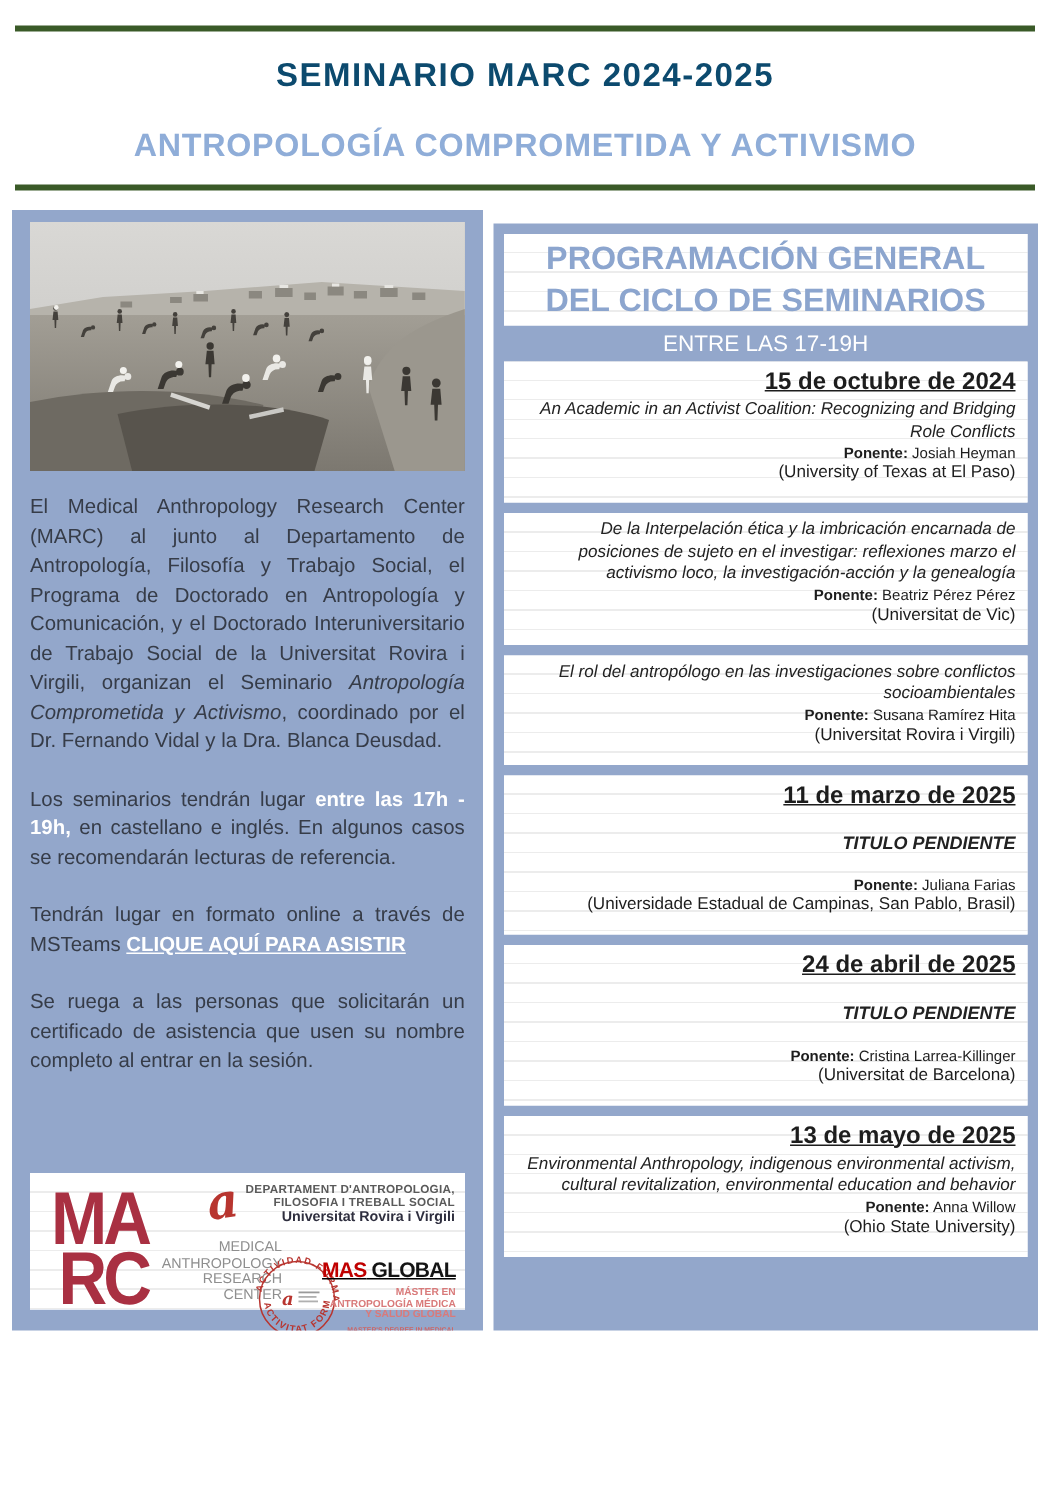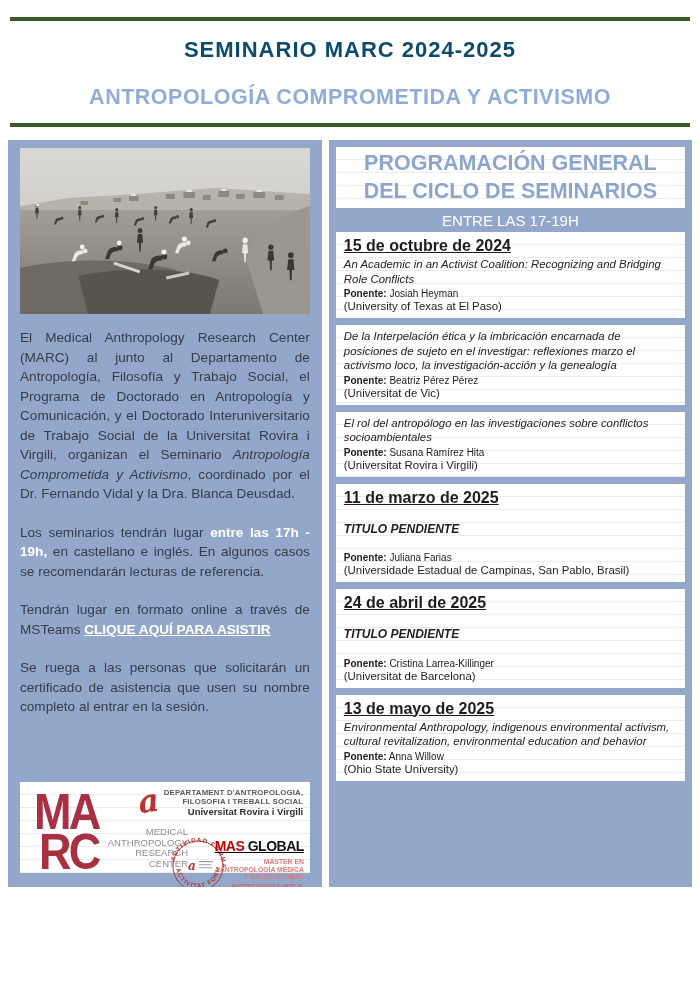--- a/index.html
+++ b/index.html
@@ -12,21 +12,21 @@
   .bottom-rule { height:4px; background:#3a5a28; margin:0 10px; }
   .poster-title { color:#0c4a6e; font-weight:bold; font-size:22px; letter-spacing:1px;
                   text-align:center; margin:9px 0 0; line-height:40px; }
   .poster-subtitle { color:#8fadd8; font-weight:bold; font-size:21.5px; letter-spacing:.5px;
                      text-align:center; margin:14px 0 13px; line-height:26px; }
 
   
   .columns { display:flex; gap:7px; margin:13px 8px 0; height:747px; }
   .panel { background:#93a7cb; overflow:hidden; }
   .col-left  { width:322px; padding:8px 12px 14px; display:flex; flex-direction:column; }
-  .col-right { width:373px; padding:7px 7px 14px; display:flex; flex-direction:column; }
+  .col-right { width:373px; padding:7px 7px 14px; display:flex; flex-direction:column;margin-top:9px; }
 
   .lined { background-color:#ffffff;
            background-image:repeating-linear-gradient(#ffffff 0px, #ffffff 12px, #ececec 12px, #ececec 13px); }
 
   
   .photo-frame { height:166px; background:#c9c8c4; flex:none; }
   .photo-frame svg { display:block; width:100%; height:100%; }
 
   .about { margin-top:14px; color:#363c48; font-size:13.6px; line-height:19.5px;
            text-align:justify; }
@@ -60,21 +60,21 @@
   .mg-sub { margin-top:4px; color:#d97a7a; font-size:6.8px; line-height:7.5px; font-weight:bold; }
   .mg-fine { margin-top:3px; color:#c66; font-size:4.6px; line-height:5px; font-weight:bold; }
   .mg-bar { margin-top:2px; height:6px; background:#8e2025; color:#fff; font-size:4px;
             line-height:6px; text-align:center; overflow:hidden; letter-spacing:.5px; }
 
   
   .prog-header { flex:none; color:#8ca5ce; font-weight:bold; font-size:21.5px; text-align:center;
                  line-height:28px; padding:2px 0 3px; }
   .time-banner { flex:none; color:#ffffff; font-weight:normal; font-size:15px; text-align:center;
                  padding:4px 0 3px; }
-  .session-box { margin-top:7px; padding:4px 8px 6px; text-align:left; color:#1d1d1d; }
+  .session-box { margin-top:7px; padding:4px 8px 14px; text-align:right; color:#1d1d1d; }
   .session-box:first-of-type { margin-top:0; }
   .s-date { font-size:16px; font-weight:bold; text-decoration:underline; margin:1px 0 2px; }
   .s-title { font-size:11.4px; font-style:italic; line-height:14.5px; color:#222; }
   .s-title.pending { font-weight:bold; font-size:12px; margin:15px 0 16px; }
   .s-speaker { font-size:10px; margin-top:2px; }
   .s-affil { font-size:11.4px; margin-top:1px; }
 </style>
 </head>
 <body>
 

